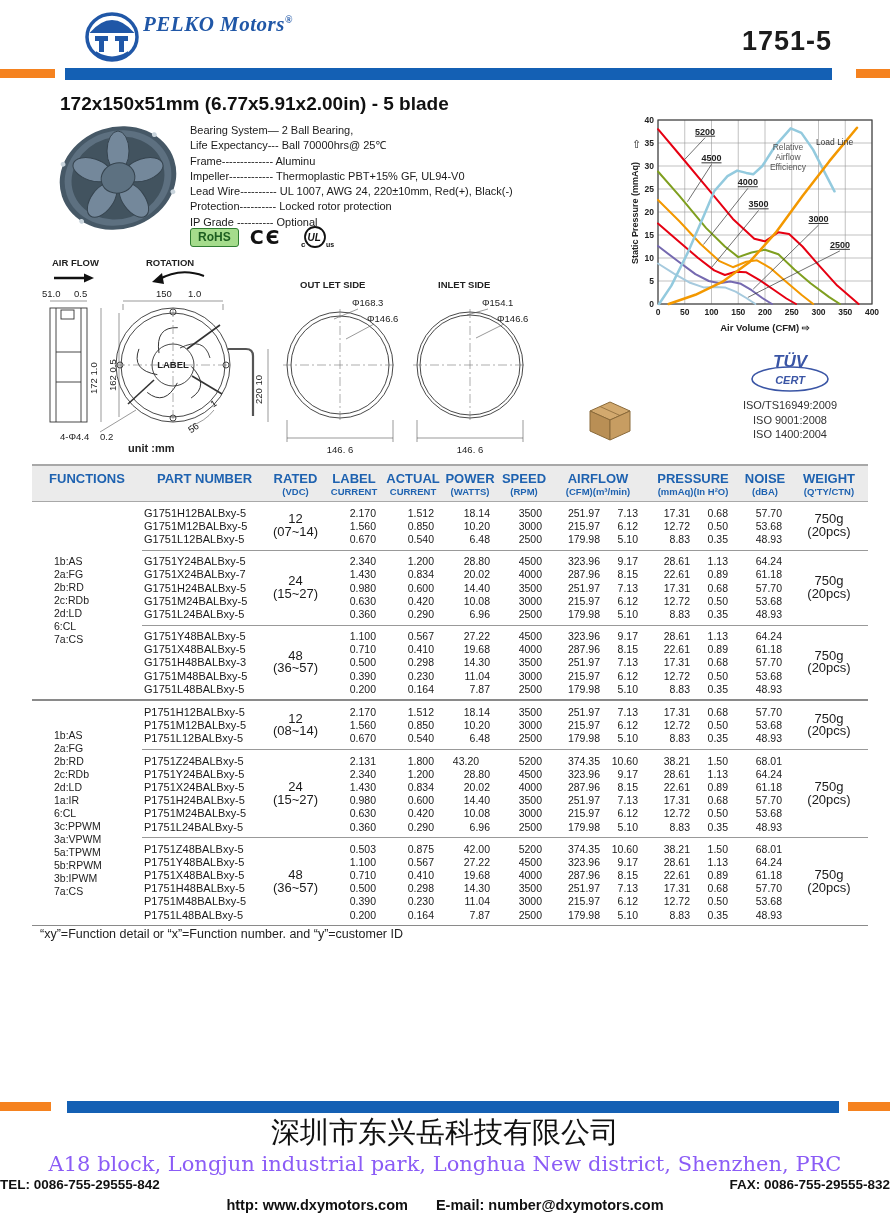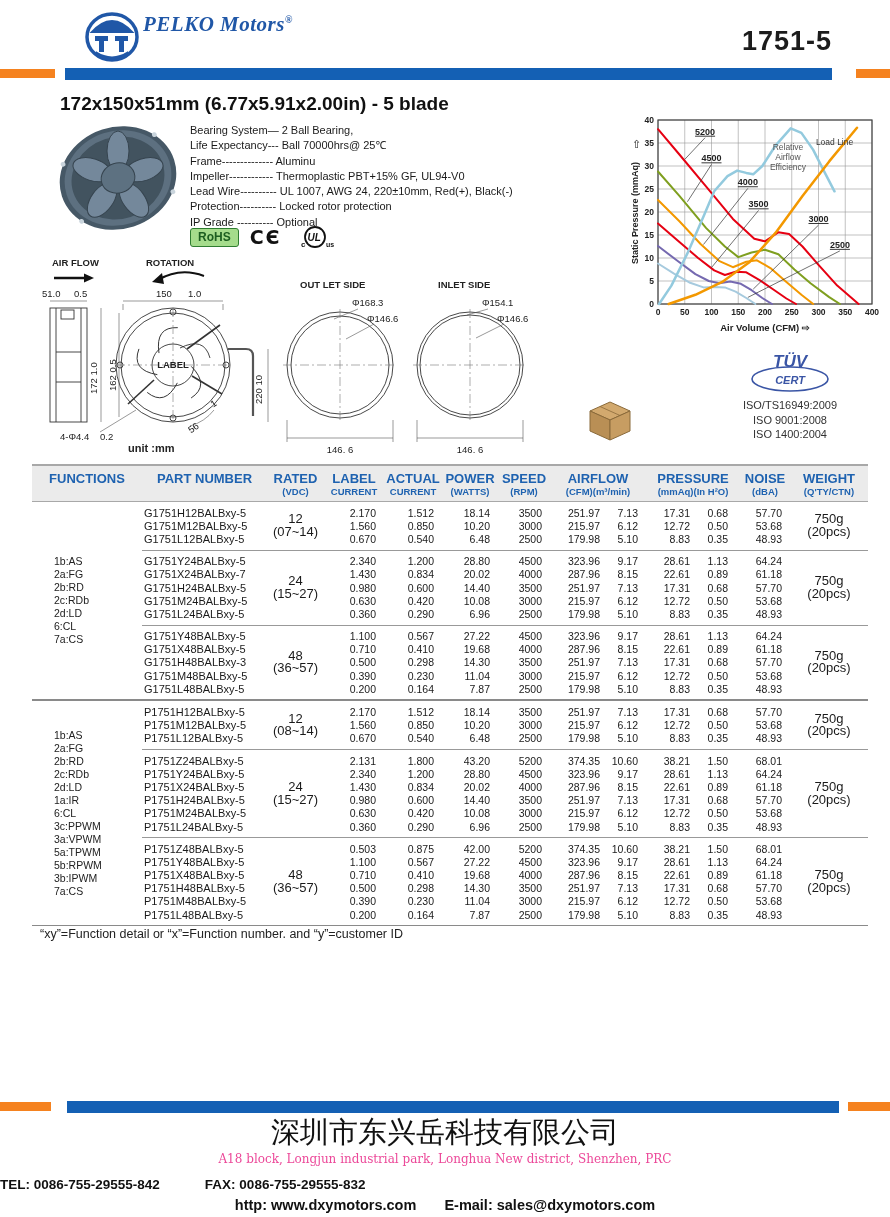--- a/index.html
+++ b/index.html
@@ -60,22 +60,22 @@
   .cell.c8{padding-right:12px;}
   .ratedcell,.weightcell{text-align:center;font-size:13px;line-height:12.5px;align-self:center;}
   .sep-partial{border-top:1px solid #999;}
   .sep-full{border-top:2px solid #8a8a8a;}
   .table-bottom{border-top:1.5px solid #8a8a8a;}
   .note{position:absolute;left:40px;top:927px;font-size:12.5px;color:#222;}
   
   .f-company{position:absolute;left:0;top:1113px;width:100%;text-align:center;
              font-family:"DejaVu Serif","Liberation Serif",serif;font-size:29px;color:#111;}
   .f-address{position:absolute;left:0;top:1152px;width:100%;text-align:center;
-             font-family:"DejaVu Serif","Liberation Serif",serif;font-size:12px;color:#ec4899;}
-  .f-tel{position:absolute;left:0;top:1177px;width:100%;display:flex;justify-content:flex-start;gap:45px;
+             font-family:"DejaVu Serif","Liberation Serif",serif;font-size:21px;color:#8b5cf6;}
+  .f-tel{position:absolute;left:0;top:1177px;width:100%;display:flex;justify-content:space-between;gap:45px;
          font-size:13.5px;font-weight:bold;color:#111;}
   .f-web{position:absolute;left:0;top:1197px;width:100%;display:flex;justify-content:center;gap:28px;
          font-size:14.5px;font-weight:bold;color:#111;}
 </style>
 </head>
 <body>
 
 <div class="page">
 
   <div class="logo-wrap">
@@ -598,21 +598,21 @@
               <div class="weightcell" style="grid-area: 1 / 12 / span 3;">
                 <div>750g</div>
                 <div>(20pcs)</div>
               </div>
             </div>
             <div class="sep-partial"></div>
             <div class="tgroup">
               <div class="cell c0" style="grid-area: 1 / 1;">P1751Z24BALBxy-5</div>
               <div class="cell c1" style="grid-area: 1 / 3;">2.131</div>
               <div class="cell c2" style="grid-area: 1 / 4;">1.800</div>
-              <div class="cell c3" style="grid-area: 1 / 5;">43.20</div>
+              <div class="cell c3" style="grid-area: 1 / 5; text-align: center;">43.20</div>
               <div class="cell c4" style="grid-area: 1 / 6;">5200</div>
               <div class="cell c5" style="grid-area: 1 / 7;">374.35</div>
               <div class="cell c6" style="grid-area: 1 / 8;">10.60</div>
               <div class="cell c7" style="grid-area: 1 / 9;">38.21</div>
               <div class="cell c8" style="grid-area: 1 / 10;">1.50</div>
               <div class="cell c9" style="grid-area: 1 / 11;">68.01</div>
               <div class="cell c0" style="grid-area: 2 / 1;">P1751Y24BALBxy-5</div>
               <div class="cell c1" style="grid-area: 2 / 3;">2.340</div>
               <div class="cell c2" style="grid-area: 2 / 4;">1.200</div>
               <div class="cell c3" style="grid-area: 2 / 5;">28.80</div>
@@ -754,15 +754,15 @@
   <div class="bar bar-blue" id="bb-blue"></div>
   <div class="bar bar-orange" id="bb-or"></div>
   <div class="f-company">深圳市东兴岳科技有限公司</div>
   <div class="f-address">A18 block, Longjun industrial park, Longhua New district, Shenzhen, PRC</div>
   <div class="f-tel">
     <span>TEL: 0086-755-29555-842</span>
     <span>FAX: 0086-755-29555-832</span>
   </div>
   <div class="f-web">
     <span>http: www.dxymotors.com</span>
-    <span>E-mail: sales@dxymotors.com</span>
+    <span>E-mail: number@dxymotors.com</span>
   </div>
 </div>
 
 </body></html>

